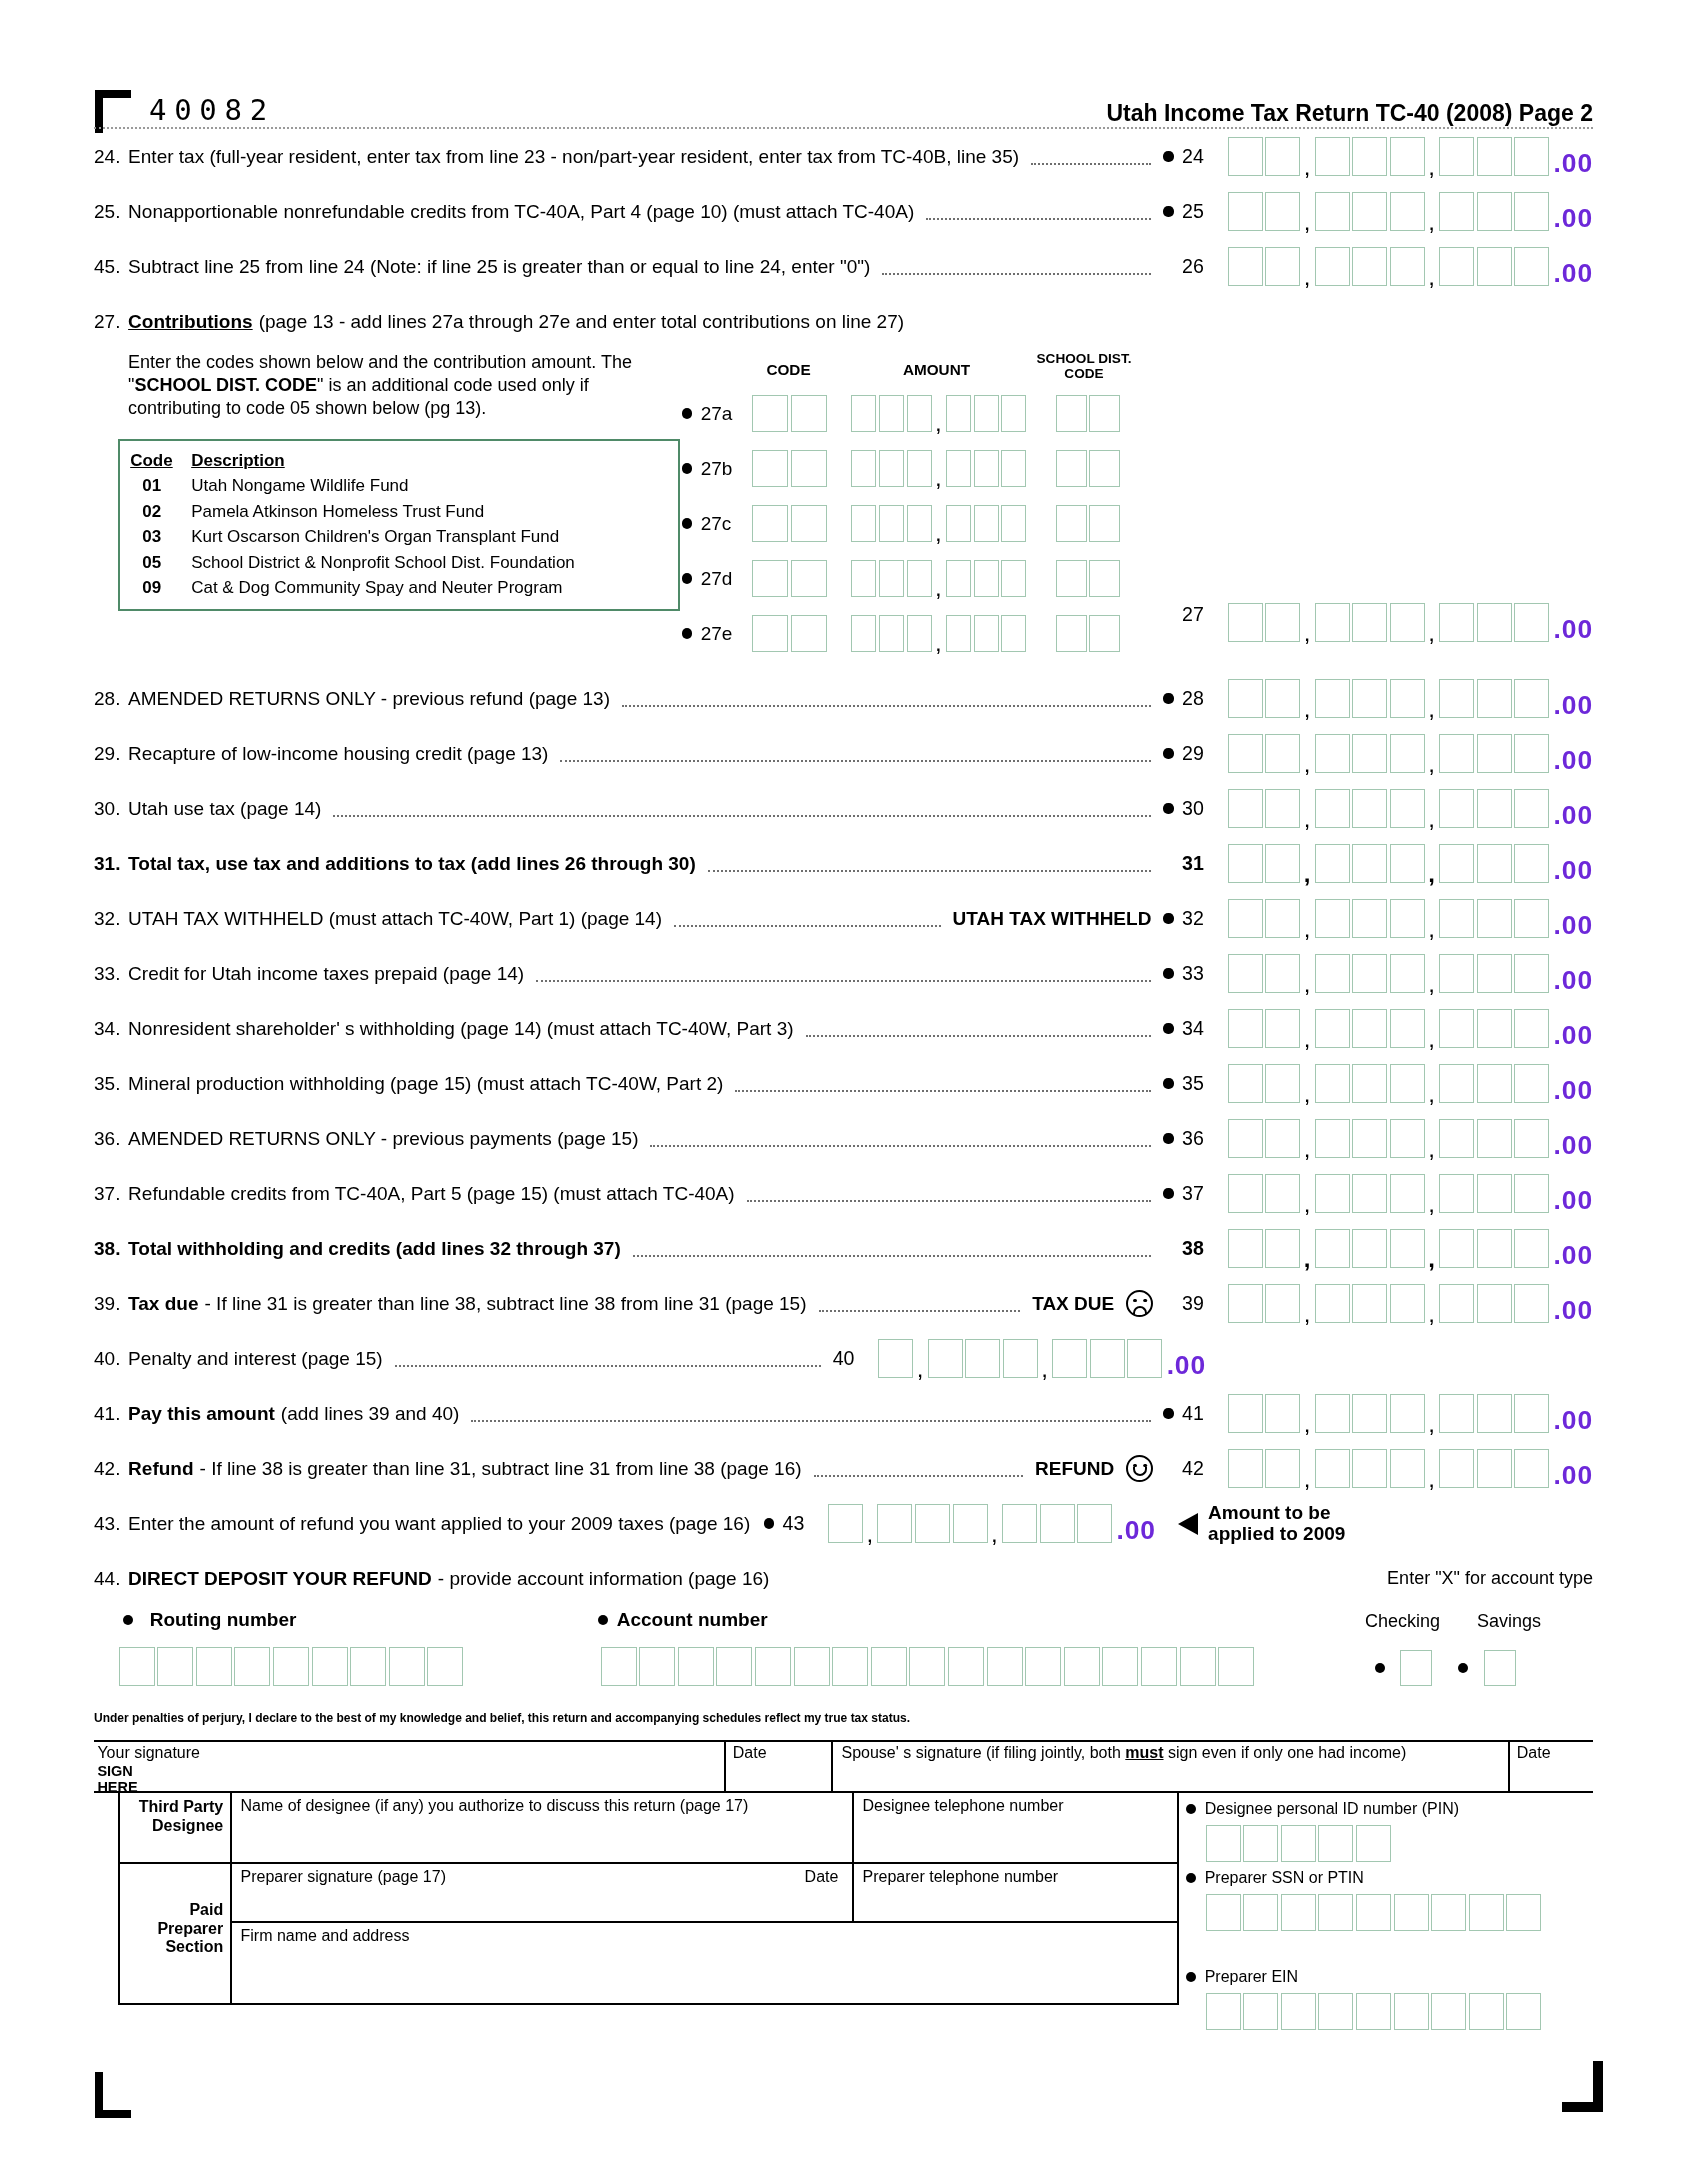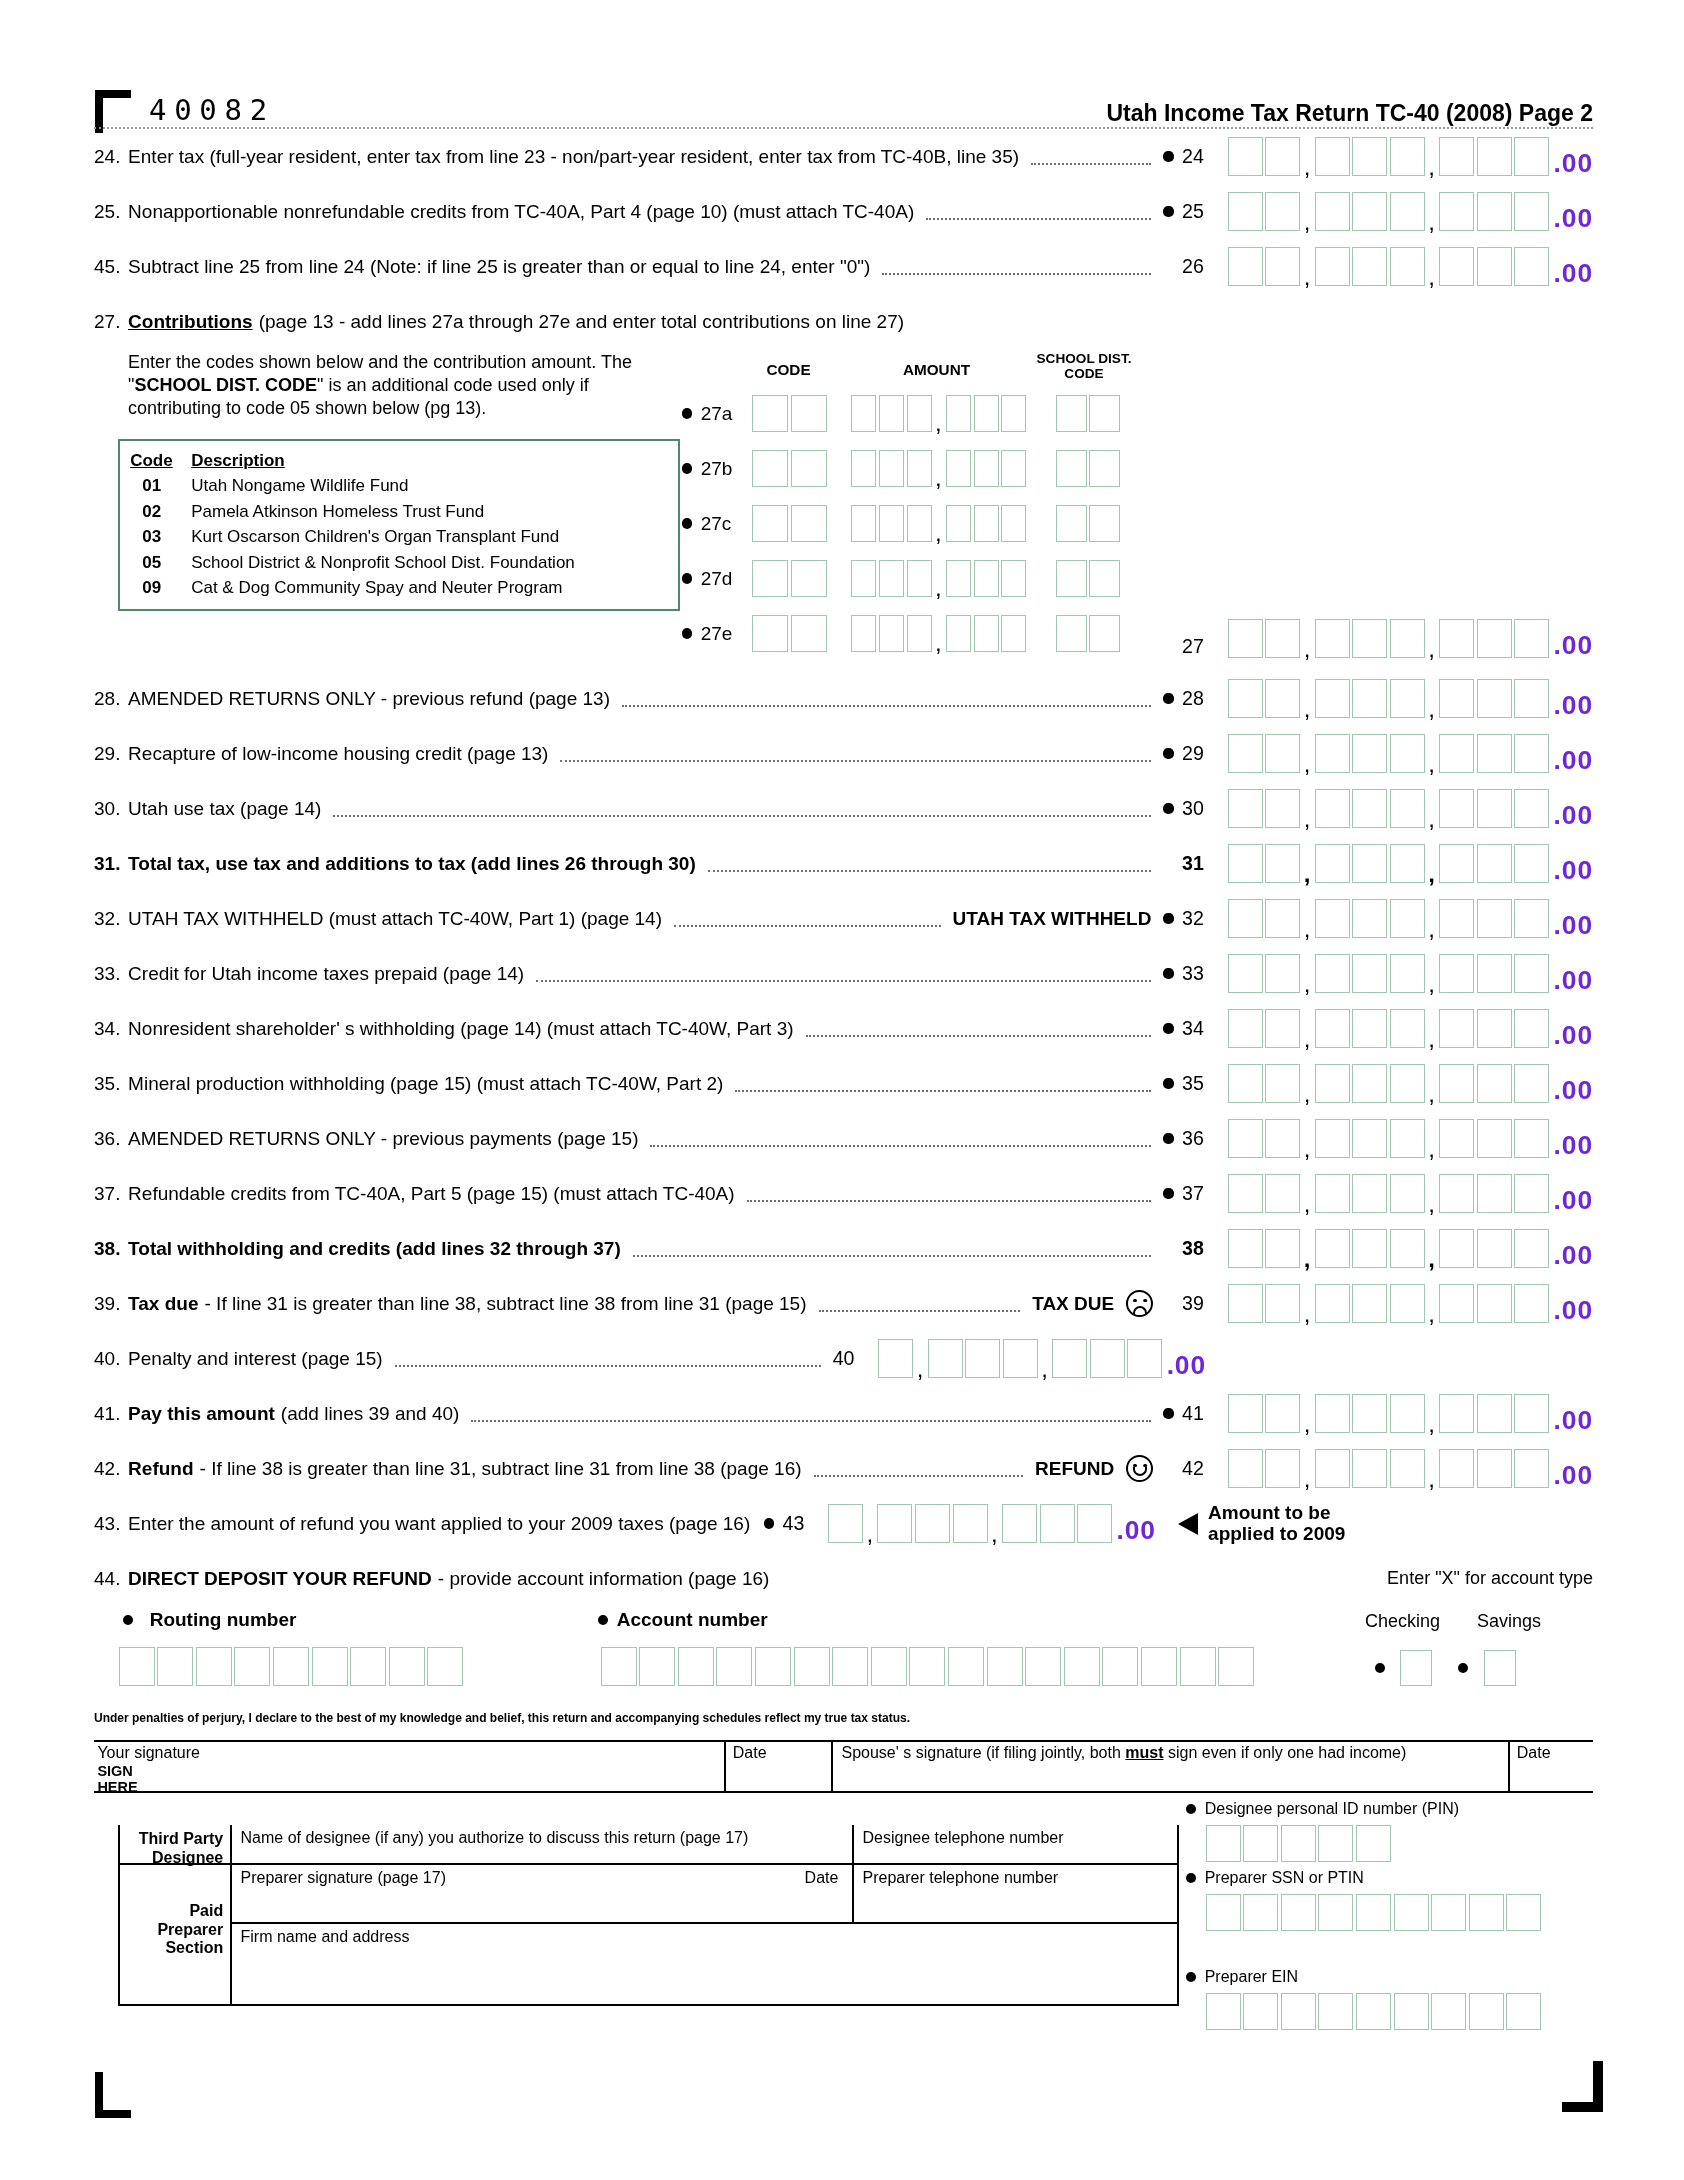--- a/index.html
+++ b/index.html
@@ -67,21 +67,21 @@
   .h-code{width:77px;text-align:center;font-size:15.3px;padding-top:12px;}
   .h-amt{width:175px;text-align:center;font-size:15.3px;padding-top:12px;}
   .h-sch{width:66px;display:flex;flex-direction:column;align-items:center;font-size:13.6px;line-height:1.1;padding-top:3.4px;white-space:nowrap;}
   .cg-row{display:flex;align-items:center;height:55px;}
   .c-ref{width:49px;font-size:19px;}
   .cdbox{width:36px;height:37px;border:1.7px solid #a2c7b1;margin-left:2.6px;background:#fff;}
   .adbox{width:25px;height:37px;border:1.7px solid #a2c7b1;margin-left:2.6px;background:#fff;}
   .sdbox{width:31px;height:37px;border:1.7px solid #a2c7b1;margin-left:2.6px;background:#fff;}
   .boxes.amt{margin-left:22px;}
   .boxes.sch{margin-left:27px;}
-  .contrib-total{position:absolute;right:0;top:254px;height:55px;display:flex;align-items:flex-end;}
+  .contrib-total{position:absolute;right:0;top:254px;height:55px;display:flex;align-items:flex-start;}
 
   
   .dd-block{position:relative;height:95px;font-size:19px;}
   .dd-item{position:absolute;display:flex;align-items:center;}
   .dd-lab{font-weight:bold;}
   .dd-routing{left:29px;top:3px;gap:8px;}
   .dd-account{left:504px;top:3.4px;}
   .dd-type-labels{left:1271px;top:5.1px;display:flex;gap:37px;font-size:18px;}
   .dd-rboxes{left:22px;top:41px;}
   .dd-aboxes{left:504px;top:41px;}
@@ -94,21 +94,21 @@
   .perjury{margin-top:10.2px;height:25.6px;font-weight:bold;font-size:12px;}
   .sig-area{position:relative;margin-top:3.4px;height:315px;font-size:16px;}
   .sig-row1{display:flex;border-top:2.6px solid #000;border-bottom:2.6px solid #000;height:53px;}
   .ys{width:630px;padding:1.7px 0 0 3.4px;}
   .sign-here{font-weight:bold;font-size:14.5px;line-height:1.1;margin-top:2.6px;}
   .date-cell{width:107px;padding:1.7px 0 0 6.8px;border-left:2.6px solid #000;}
   .date2{width:85px;}
   .spouse{flex:1;border-left:2.6px solid #000;padding:1.7px 0 0 8.5px;}
   .must{font-weight:bold;text-decoration:underline;}
   .sig-lower{margin-left:24px;width:1061px;border-left:2.6px solid #000;border-right:2.6px solid #000;border-bottom:2.6px solid #000;}
-  .sig-r2{display:flex;border-bottom:2.6px solid #000;height:40px;margin-top:32px;}
+  .sig-r2{display:flex;border-bottom:2.6px solid #000;height:71px;}
   .sig-head{width:112px;flex:none;border-right:2.6px solid #000;font-weight:bold;text-align:right;padding:5.1px 6.8px 0 0;line-height:1.15;font-size:16px;}
   .sig-name{flex:1;padding:3.4px 0 0 8.5px;}
   .sig-phone{width:325px;flex:none;border-left:2.6px solid #000;padding:3.4px 0 0 8.5px;}
   .pp-block{display:flex;}
   .pp-head{padding-top:37px;}
   .pp-right{flex:1;display:flex;flex-direction:column;}
   .pp-r1{display:flex;border-bottom:2.6px solid #000;height:59px;}
   .pp-sig{flex:1;display:flex;justify-content:space-between;padding:3.4px 13.6px 0 8.5px;}
   .pp-r2{height:80px;padding:3.4px 0 0 8.5px;}
   .sri{position:absolute;left:1092px;font-size:16px;}

